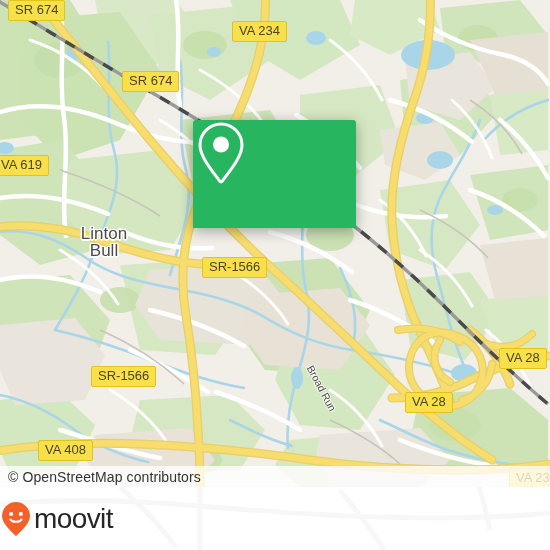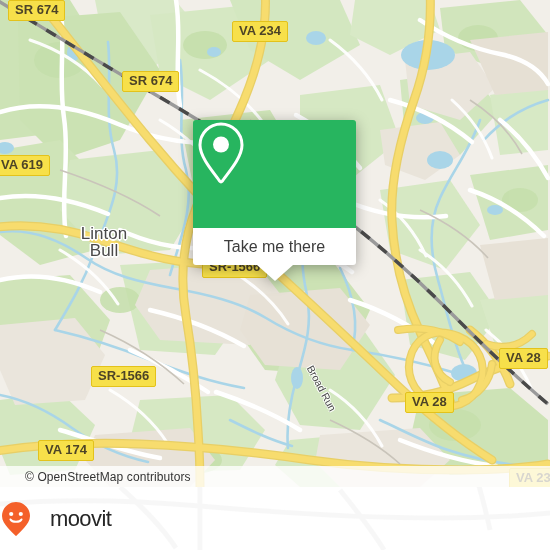--- a/index.html
+++ b/index.html
@@ -14,35 +14,35 @@
   #map{position:absolute;left:0;top:0;width:550px;height:487px;overflow:hidden;background:#F2EFE9;}
   #map svg{position:absolute;left:0;top:0;}
 
   
   #attrib{
     position:absolute;left:0;top:466px;width:550px;height:21px;
     background:rgba(255,255,255,0.78);
     display:flex;align-items:center;
     z-index:40;
   }
-  #attrib span{font-size:12px;color:#333;padding-left:8px;letter-spacing:.1px;margin-left:17px;}
+  #attrib span{font-size:14px;color:#333;padding-left:8px;letter-spacing:.1px;}
 
   
   #footer{
     position:absolute;left:0;top:487px;width:550px;height:63px;
     background:#ffffff;overflow:hidden;
     display:flex;align-items:center;justify-content:space-between;
   }
   #footer-watermark{position:absolute;left:0;top:-487px;opacity:.06;pointer-events:none;}
   #footer-title{
     position:relative;z-index:2;
     font-size:17.5px;color:#2b2b2b;padding-left:20px;white-space:nowrap;
   }
   #brand{position:relative;z-index:2;display:flex;align-items:center;padding-right:16px;gap:2px;}
-  #brand-word{font-size:22px;color:#262626;letter-spacing:-0.6px;font-weight:400;line-height:1;margin-left:16px;}
+  #brand-word{font-size:28px;color:#262626;letter-spacing:-0.6px;font-weight:400;line-height:1;}
 
   
   #popup{
     position:absolute;left:193px;top:120px;width:163px;
     z-index:50;
     filter:drop-shadow(0 3px 7px rgba(0,0,0,0.33));
   }
   #popup-header{
     height:108px;background:#27B55F;border-radius:3px 3px 0 0;
     display:flex;align-items:center;justify-content:center;
@@ -78,21 +78,21 @@
     white-space:nowrap;pointer-events:none;
   }
 
   
   .shield{
     position:absolute;z-index:25;
     background:#F7E04A;
     border:1.5px solid #E3C21B;
     border-radius:2px;
     color:#4d4427;
-    font-size:13px;font-weight:bold;
+    font-size:13px;font-weight:normal;
     padding:1px 6px 2px 6px;
     white-space:nowrap;line-height:1.25;
     box-sizing:border-box;
   }
 </style>
 </head>
 <body>
 
 <div id="page">
 
@@ -278,33 +278,29 @@
     <div class="wlabel" style="left:310px;top:360px;transform:rotate(62deg);transform-origin:0 50%;">Broad Run</div>
 
     <div class="shield" style="left:8px;top:0px;">SR 674</div>
     <div class="shield" style="left:232px;top:21px;">VA 234</div>
     <div class="shield" style="left:122px;top:71px;">SR 674</div>
     <div class="shield" style="left:-6px;top:155px;">VA 619</div>
     <div class="shield" style="left:202px;top:257px;">SR-1566</div>
     <div class="shield" style="left:91px;top:366px;">SR-1566</div>
     <div class="shield" style="left:499px;top:348px;">VA 28</div>
     <div class="shield" style="left:405px;top:392px;">VA 28</div>
-    <div class="shield" style="left:38px;top:440px;">VA 174</div>
+    <div class="shield" style="left:38px;top:440px;">VA 408</div>
     <div class="shield" style="left:509px;top:468px;">VA 234</div>
 
     <div id="popup">
       <div id="popup-header">
         <svg width="56" height="66" viewBox="0 0 56 66">
           <path d="M28 4 C16.4 4 7 13.4 7 25 C7 38 22 54 27 61.5 C27.5 62.2 28.5 62.2 29 61.5 C34 54 49 38 49 25 C49 13.4 39.6 4 28 4 Z" fill="none" stroke="#ffffff" stroke-width="3"></path>
           <circle cx="28" cy="24.5" r="8" fill="#ffffff"></circle>
         </svg>
-      </div>
-      <div id="popup-footer">
-        <span id="popup-label">Take me there</span>
-        <div id="popup-tail"></div>
       </div>
     </div>
 
     <div id="attrib">
       <span>© OpenStreetMap contributors</span>
     </div>
   </div>
 
   <div id="footer">
     <div id="footer-watermark">

